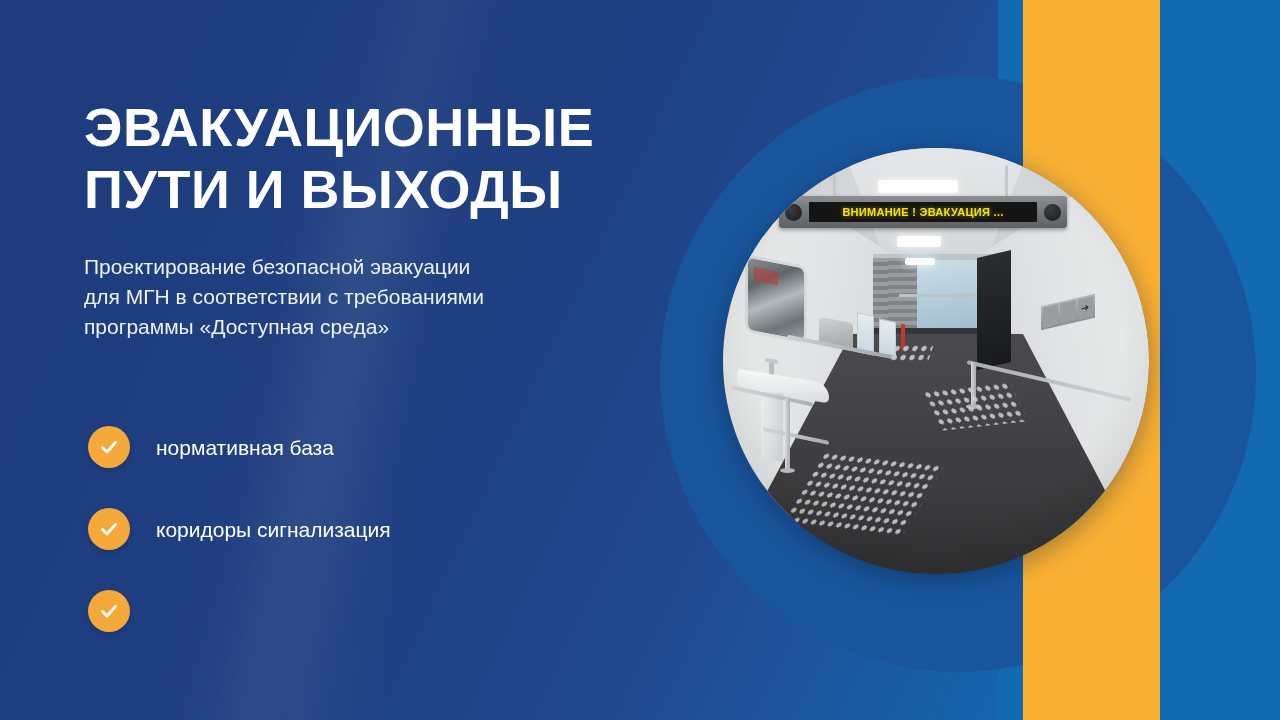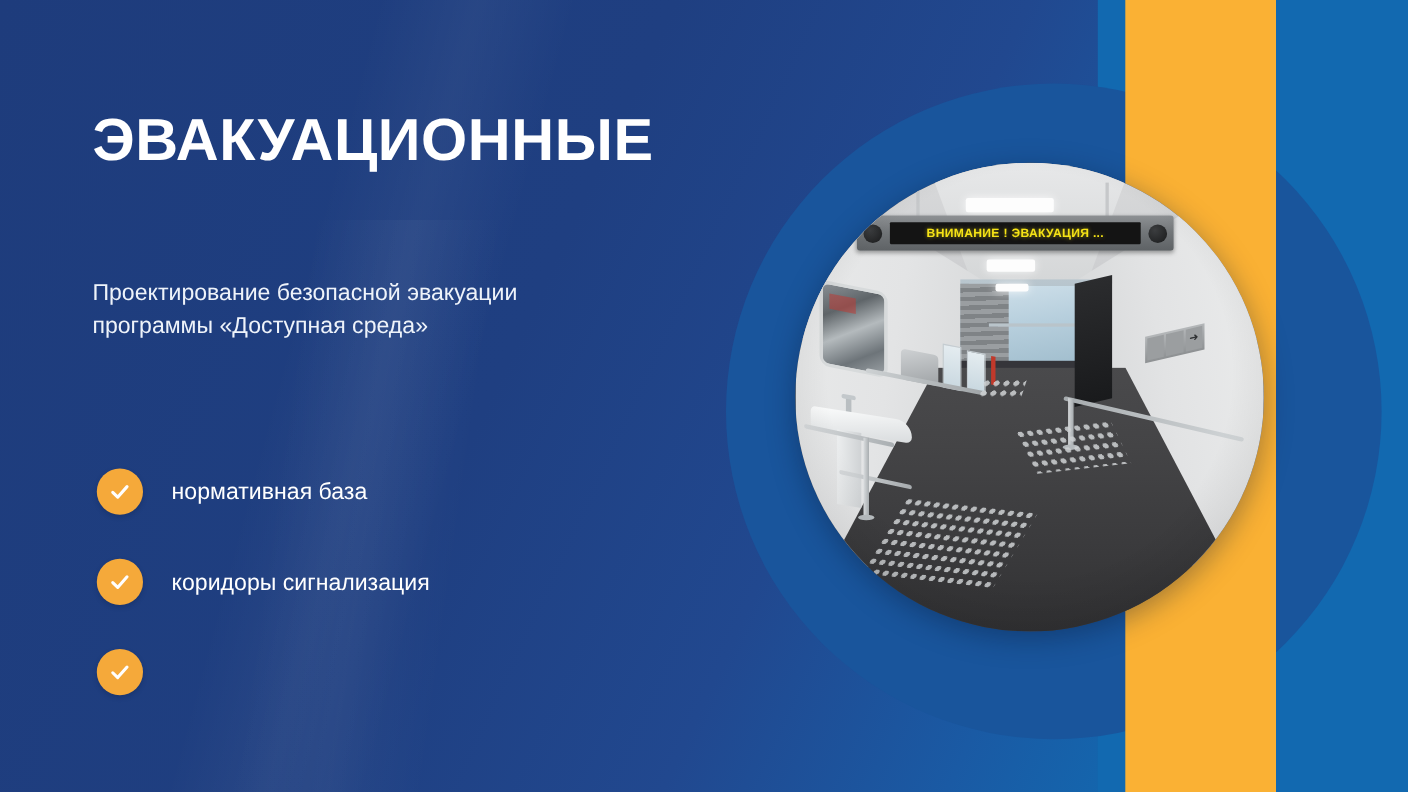--- a/index.html
+++ b/index.html
@@ -356,24 +356,26 @@
     <div class="ph tactile tactile-b"></div>
     <div class="ph tactile tactile-c"></div>
 
     <div class="ph ph-vig"></div>
   </div>
 
   <div class="content">
 
     <h1 class="title">
       <span class="ln">ЭВАКУАЦИОННЫЕ</span>
+      <span class="ln">ПУТИ И ВЫХОДЫ</span>
     </h1>
 
     <p class="subtitle">
       <span class="ln">Проектирование безопасной эвакуации</span>
+      <span class="ln">для МГН в соответствии с требованиями</span>
       <span class="ln">программы «Доступная среда»</span>
     </p>
 
     <div class="bullets">
 
       <div class="bullet">
         <span class="check-circle">
           <svg width="22" height="22" viewBox="0 0 22 22" aria-hidden="true">
             <path d="M4.5 11.6 L9 16 L17.5 6.4" fill="none" stroke="#ffffff" stroke-width="2.8" stroke-linecap="round" stroke-linejoin="round"></path>
           </svg>

